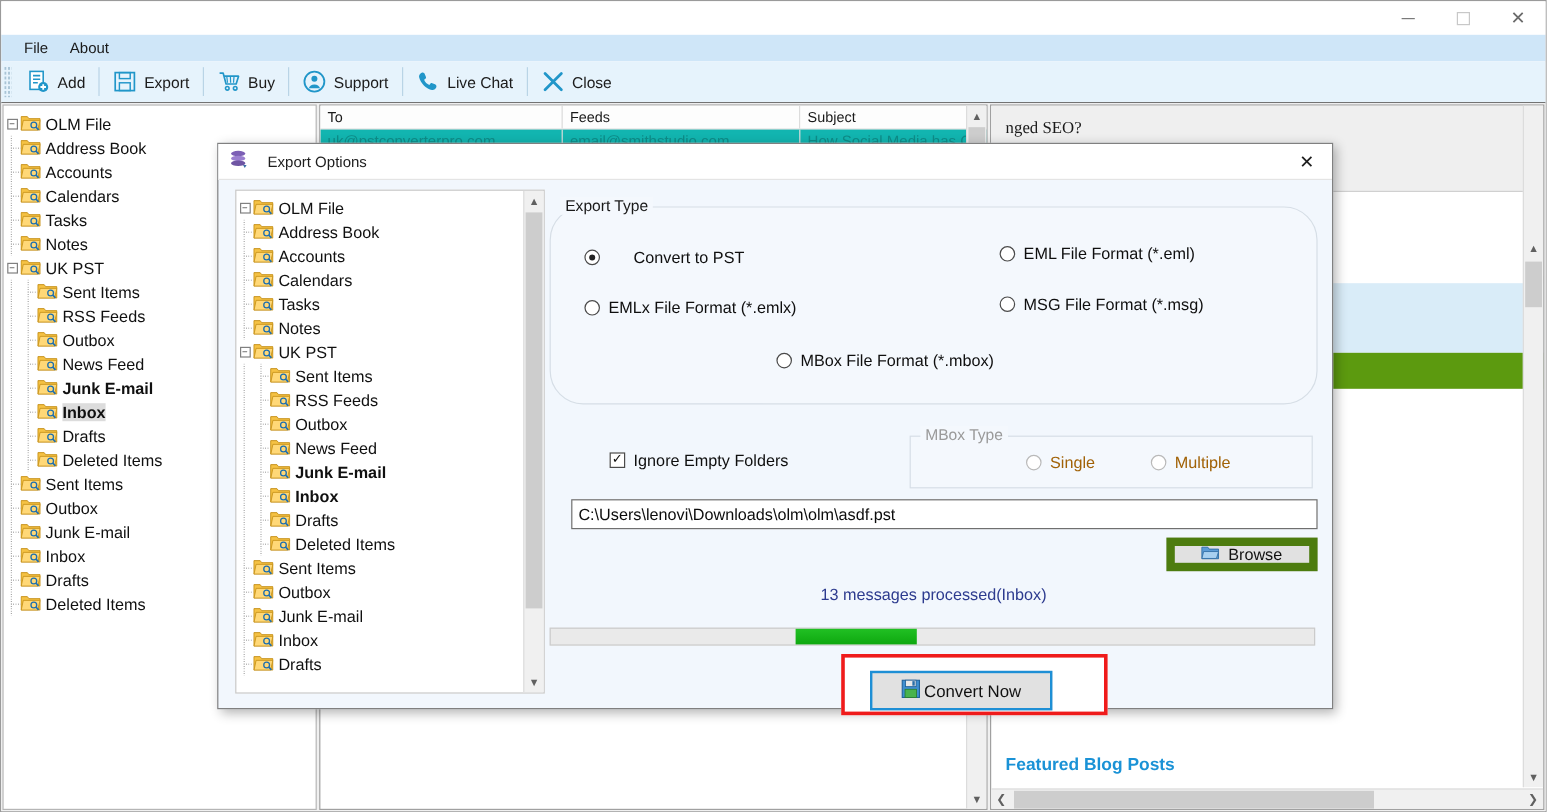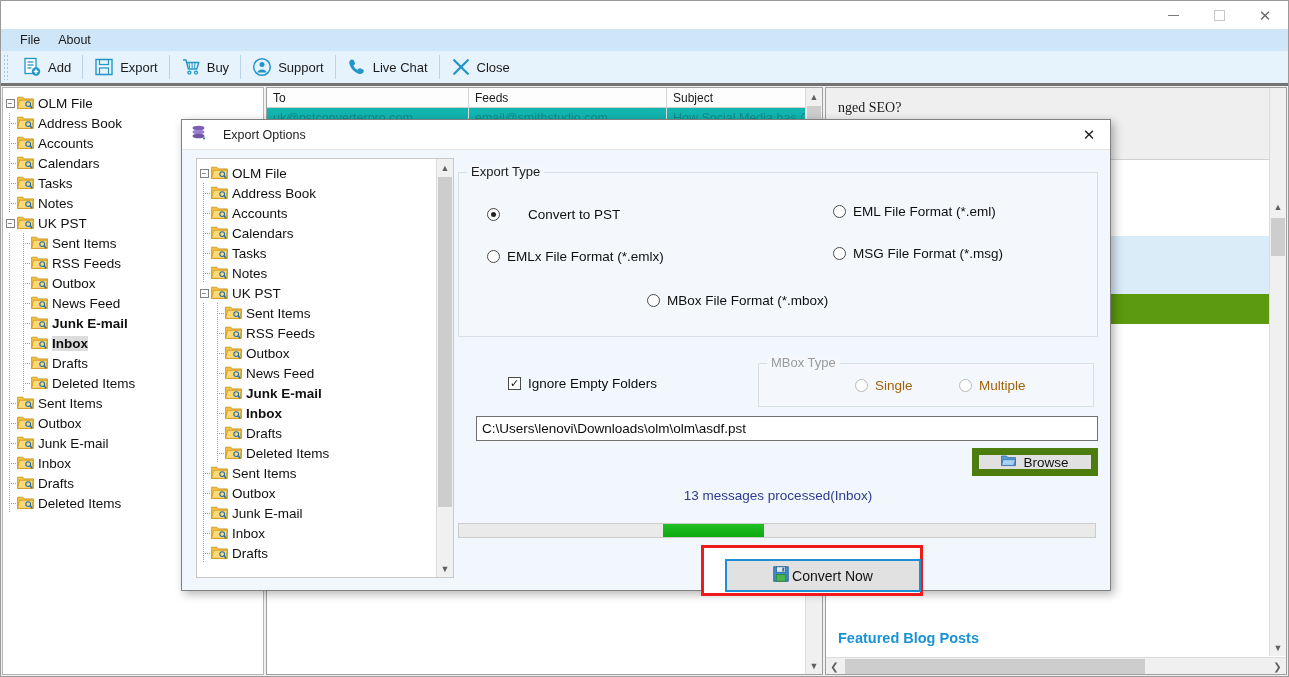--- a/index.html
+++ b/index.html
@@ -45,21 +45,21 @@
     font-size: 12.5px; color: #1a1a1a;
     padding: 2px 9px;
     cursor: default;
   }
 
   
   .toolbar {
     position: absolute; left: 0; top: 50px; width: 1287px; height: 35px;
     background: #e6f3fc;
     display: flex; align-items: center;
-    border-bottom: 3px solid #737373;
+    border-bottom: 1px solid #737373;
   }
   .tb-grip {
     width: 7px; height: 26px; margin: 0 2px 0 2px;
     background-image: radial-gradient(#a9c4d6 40%, transparent 41%);
     background-size: 3px 4px;
   }
   .tb-btn {
     display: flex; align-items: center; gap: 6px;
     padding: 3px 10px; height: 29px;
     cursor: default;
@@ -197,21 +197,21 @@
   .group {
     position: relative; border: 1px solid #d6dee6; background: #f4f8fd;
   }
   .group > .legend {
     position: absolute; top: -9px; left: 8px; padding: 0 4px;
     background: #f4f8fd; font-size: 13px; color: #1a1a1a;
   }
   .group.muted > .legend { color: #9a9a9a; }
 
   .grp-export {
-    position: absolute; left: 0; top: 14px; right: 0; height: 165px;
+    position: absolute; left: 0; top: 14px; right: 0; height: 165px; border-radius: 28px;
   }
   .radio-row { position: absolute; display: flex; align-items: center; gap: 7px; }
   .rb { width: 13px; height: 13px; border: 1px solid #4a4a4a; border-radius: 50%; background: #fff; flex: 0 0 13px; position: relative; }
   .rb.on::after { content:''; position:absolute; left:3px; top:3px; width:5px; height:5px; border-radius:50%; background:#222; }
   .rb.dim { border-color: #b9b9b9; }
   .rlabel { font-size: 13.5px; color: #0f0f0f; white-space: nowrap; }
   .rlabel.dim { color: #a16207; }
 
   .grp-mbox {
     position: absolute; left: 300px; top: 205px; width: 336px; height: 44px;
@@ -244,21 +244,21 @@
   }
   .progress .seg {
     position: absolute; top: 0; bottom: 0;
     background: linear-gradient(#21c024, #0ea80f);
   }
   .convert-highlight {
     position: absolute; left: 243px; top: 387px; width: 222px; height: 51px;
     border: 3px solid #ef1b1b; background: #ffffff;
   }
   .convert-btn {
-    position: absolute; left: 21px; top: 11px; width: 196px; height: 33px;
+    position: absolute; left: 21px; top: 11px; width: 152px; height: 33px;
     background: #e1e1e1; border: 2px solid #1e8fd5;
     display: flex; align-items: center; justify-content: center; gap: 3px;
     font-size: 14px; color: #111; cursor: default;
   }
 </style>
 </head>
 <body>
 
 <div id="app">
 

